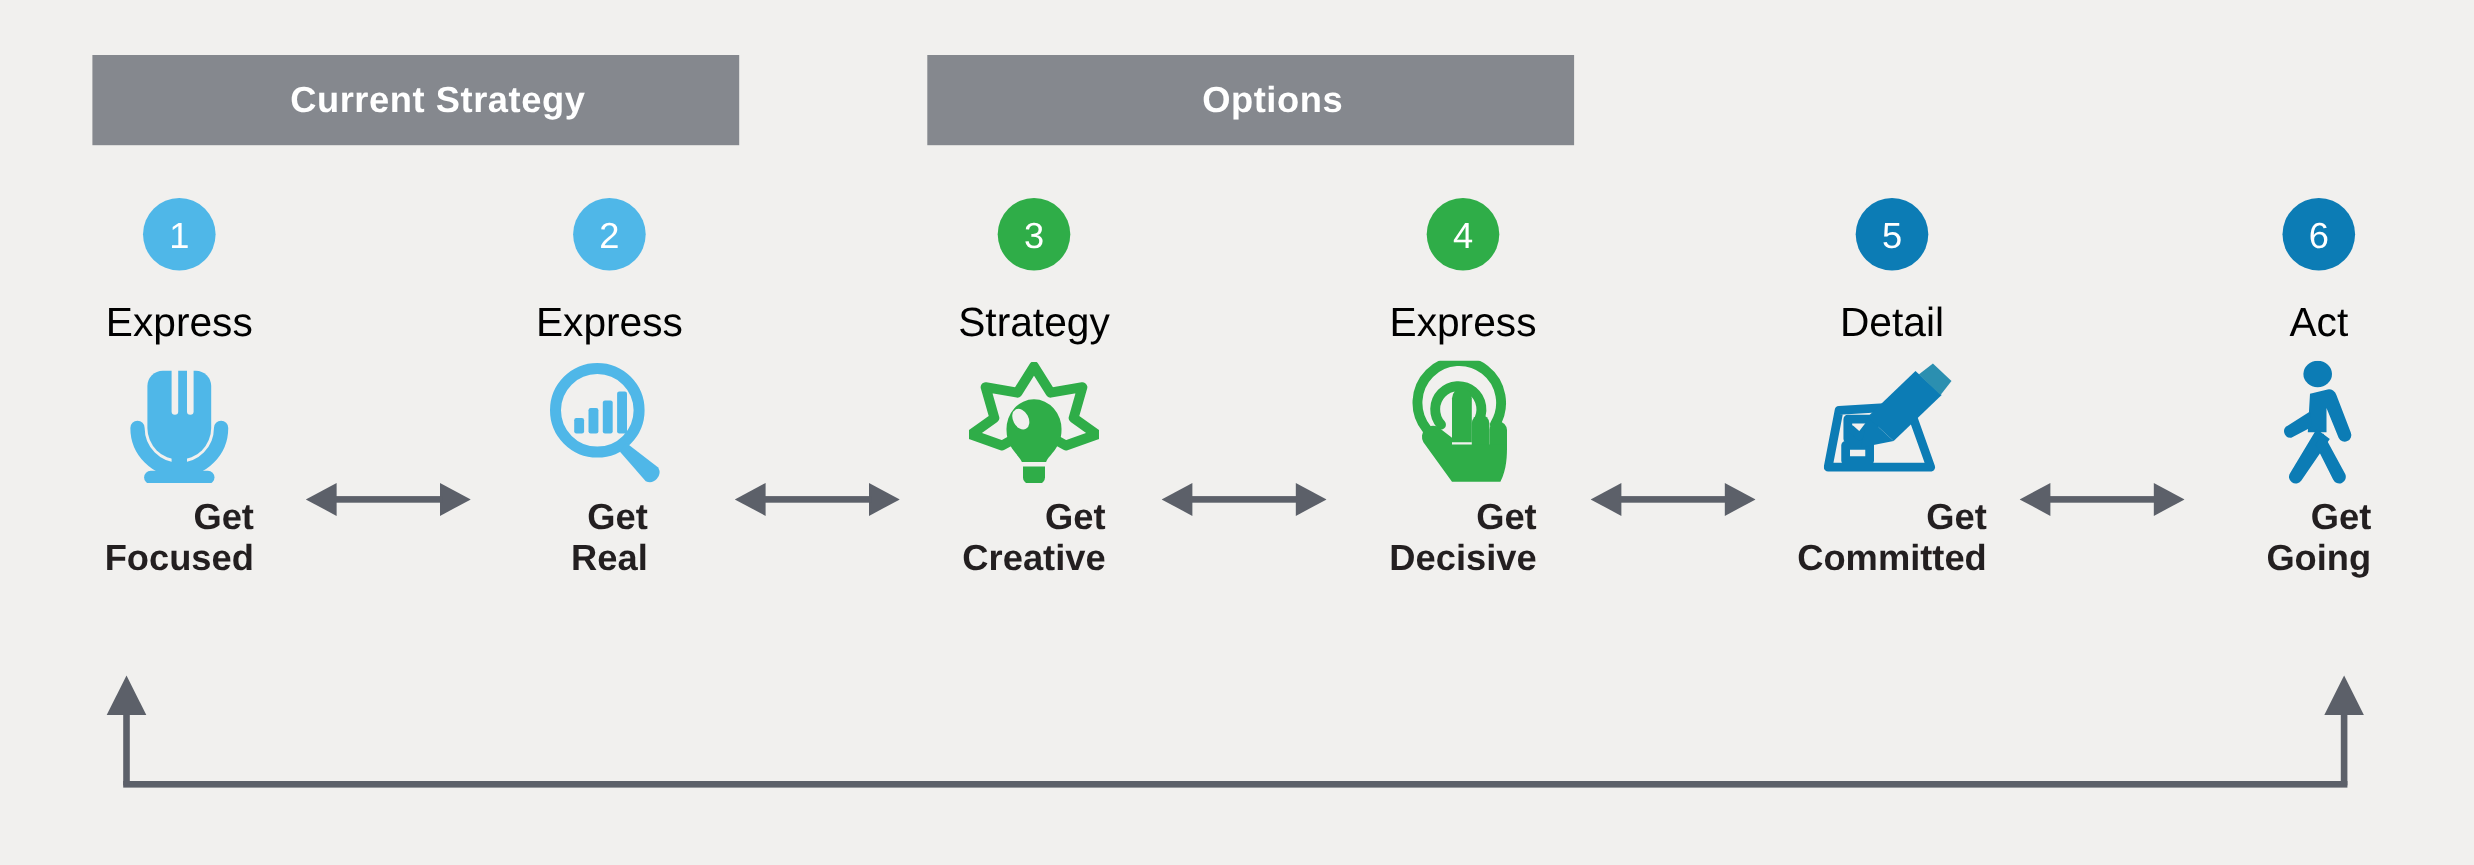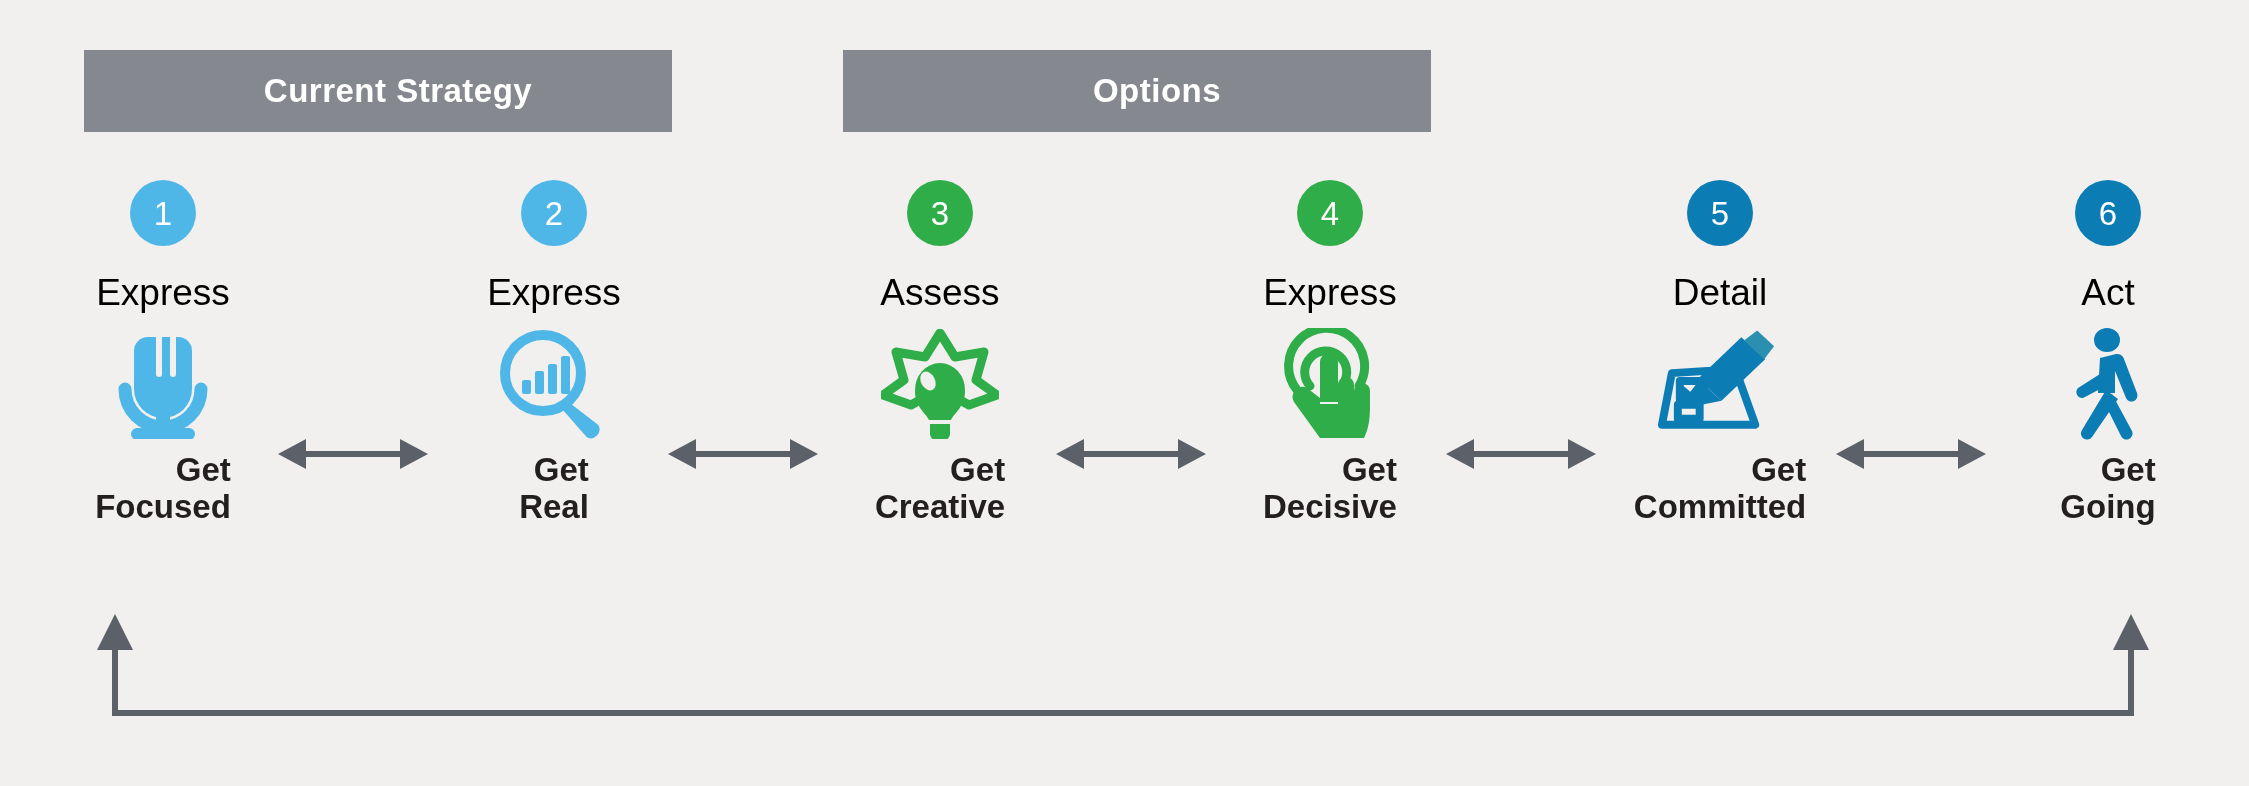--- a/index.html
+++ b/index.html
@@ -167,21 +167,21 @@
           <path d="M72 74 L100 98 a9 9 0 0 1 -12 12 L66 82 z" transform="rotate(-3 80 90)"></path>
         </g>
       </svg>
     </div>
     <div class="step-outcome">Get
 Real</div>
   </div>
 
   <div class="step" id="step-2">
     <div class="step-number" style="background-color: rgb(47, 173, 72);">3</div>
-    <div class="step-title">Assess</div>
+    <div class="step-title">Strategy</div>
     <div class="step-icon">
       <svg width="118" height="110" viewBox="0 0 118 110" aria-hidden="true">
         <g fill="#2fad48">
           <path d="M59 4 L74 28 L103 23 L95 51 L116 66 L88 76 L59 60 L30 76 L2 66 L23 51 L15 23 L44 28 Z" fill="none" stroke="#2fad48" stroke-width="9" stroke-linejoin="round"></path>
           <path d="M59 34 a25 27 0 0 1 25 28 c0 16 -11 22 -14 29 h-22 c-3 -7 -14 -13 -14 -29 a25 27 0 0 1 25 -28 z"></path>
           <ellipse cx="47" cy="52" rx="7" ry="10" transform="rotate(-28 47 52)" fill="#f1f0ee"></ellipse>
           <path d="M49 95 h20 v10 a6 6 0 0 1 -6 6 h-8 a6 6 0 0 1 -6 -6 z"></path>
         </g>
       </svg>
     </div>

